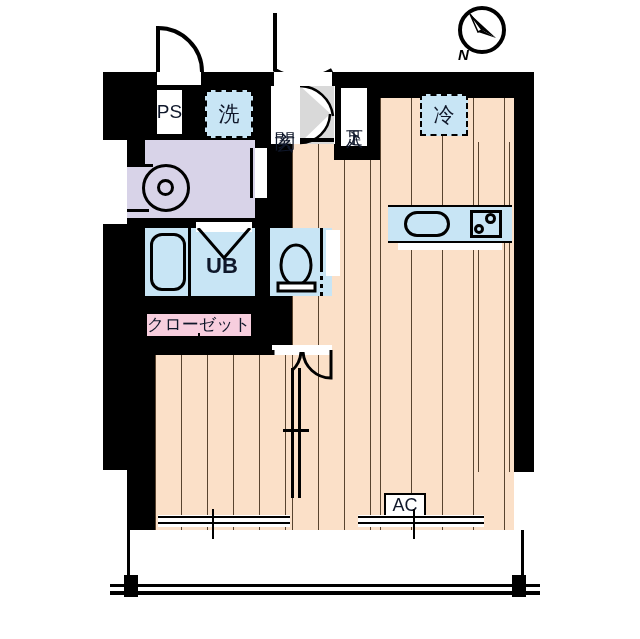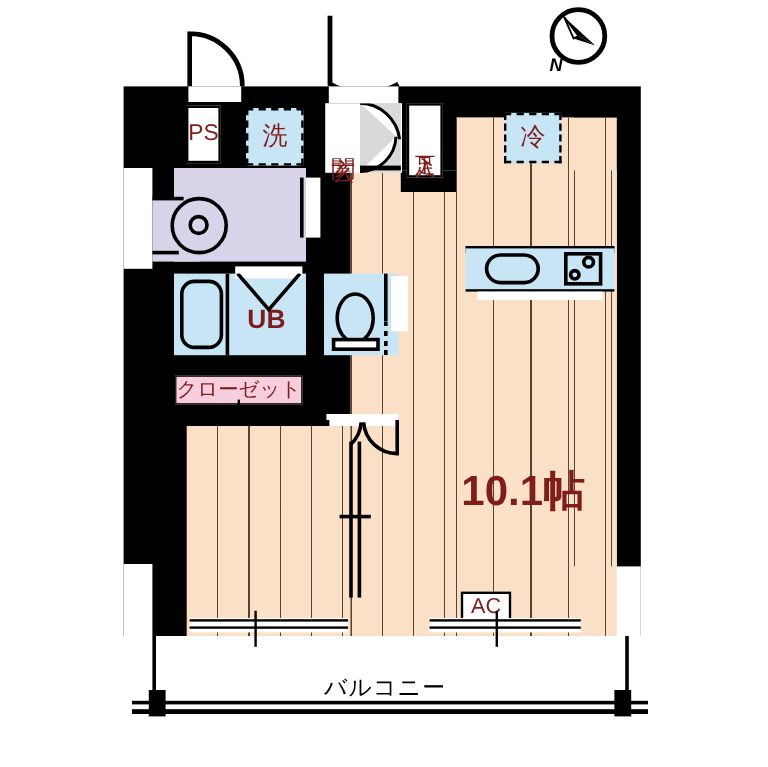--- a/index.html
+++ b/index.html
@@ -58,21 +58,21 @@
         rgba(60,40,20,0.85) 1px,
         rgba(0,0,0,0) 1px,
         rgba(0,0,0,0) 31px);
   }
   
   .lbl {
     position: absolute;
     display: flex;
     align-items: center;
     justify-content: center;
-    color: #7f1d1d;
+    color: #0f172a;
     line-height: 1.05;
     text-align: center;
     white-space: pre-line;
     box-sizing: border-box;
   }
   .boxed {
     border: 2px solid #000000;
     background: #ffffff;
   }
   .dashed-blue {
@@ -186,21 +186,20 @@
   <div class="thin" style="left:388px; top:205px; width:124px; height:2px;"></div>
   <div class="thin" style="left:388px; top:241px; width:124px; height:2px;"></div>
   <div class="sink-basin" style="left:404px; top:211px; width:46px; height:26px;"></div>
   <div class="outline" style="left:470px; top:210px; width:32px; height:28px; background:#c8e5f5;"></div>
   <div class="circle" style="left:485px; top:213px; width:11px; height:11px; background:#c8e5f5;"></div>
   <div class="circle" style="left:474px; top:224px; width:10px; height:10px; background:#c8e5f5;"></div>
   <div class="white-fill" style="left:398px; top:243px; width:104px; height:7px;"></div>
 
   <div class="lbl dashed-blue" style="left:420px; top:94px; width:48px; height:42px; font-size:21px;">冷</div>
 
-  <div class="lbl big" style="left:370px; top:390px; width:132px; height:40px;">10.1帖</div>
 
   <div class="lbl boxed" style="left:384px; top:493px; width:42px; height:24px; font-size:18px;">AC</div>
 
   <div class="white-fill" style="left:358px; top:515px; width:126px; height:12px;"></div>
   <div class="thin" style="left:358px; top:516px; width:126px; height:2px;"></div>
   <div class="thin" style="left:358px; top:522px; width:126px; height:2px;"></div>
   <div class="thin" style="left:413px; top:509px; width:2px; height:30px;"></div>
 
   <div class="white-fill" style="left:487px; top:250px; width:12px; height:0px;"></div>
 
@@ -283,15 +282,14 @@
   <div class="thin" style="left:158px; top:516px; width:132px; height:2px;"></div>
   <div class="thin" style="left:158px; top:522px; width:132px; height:2px;"></div>
   <div class="thin" style="left:212px; top:509px; width:2px; height:30px;"></div>
 
   <div class="thin" style="left:127px; top:530px; width:3px; height:62px;"></div>
   <div class="thin" style="left:521px; top:530px; width:3px; height:62px;"></div>
   <div class="rail" style="left:110px; top:584px; width:430px; height:3px;"></div>
   <div class="rail" style="left:110px; top:591px; width:430px; height:4px;"></div>
   <div class="rail" style="left:124px; top:575px; width:14px; height:22px;"></div>
   <div class="rail" style="left:512px; top:575px; width:14px; height:22px;"></div>
-  <div class="balcony-text" style="left:270px; top:560px;">バルコニー</div>
 
 </div>
 
 </body></html>

